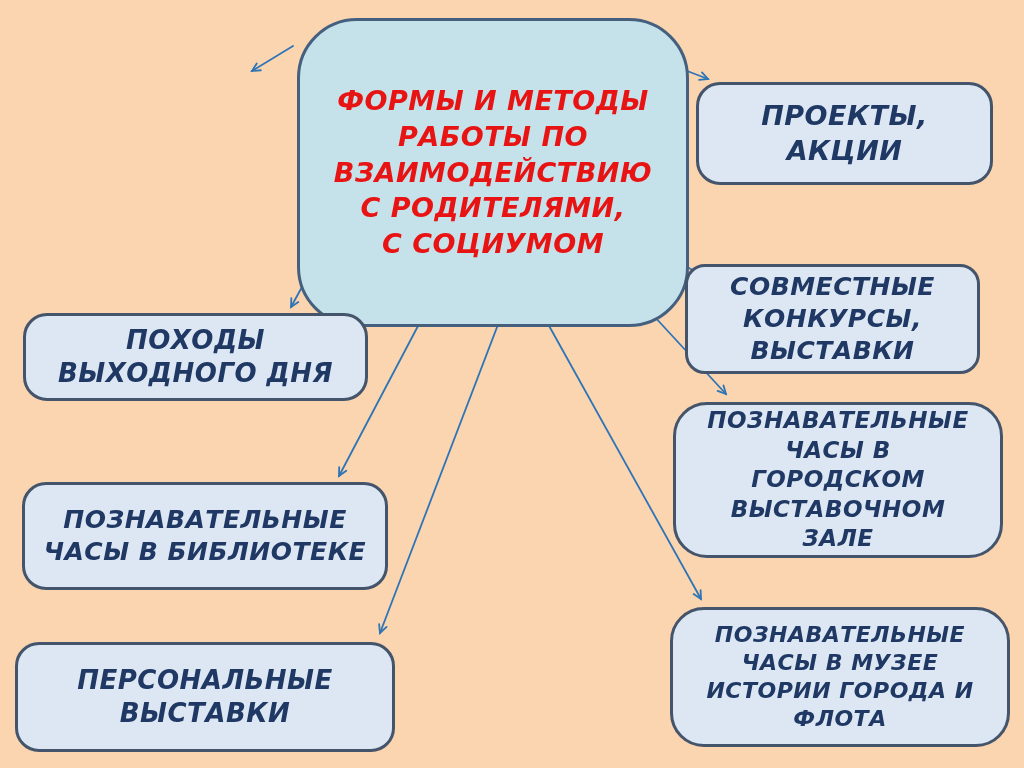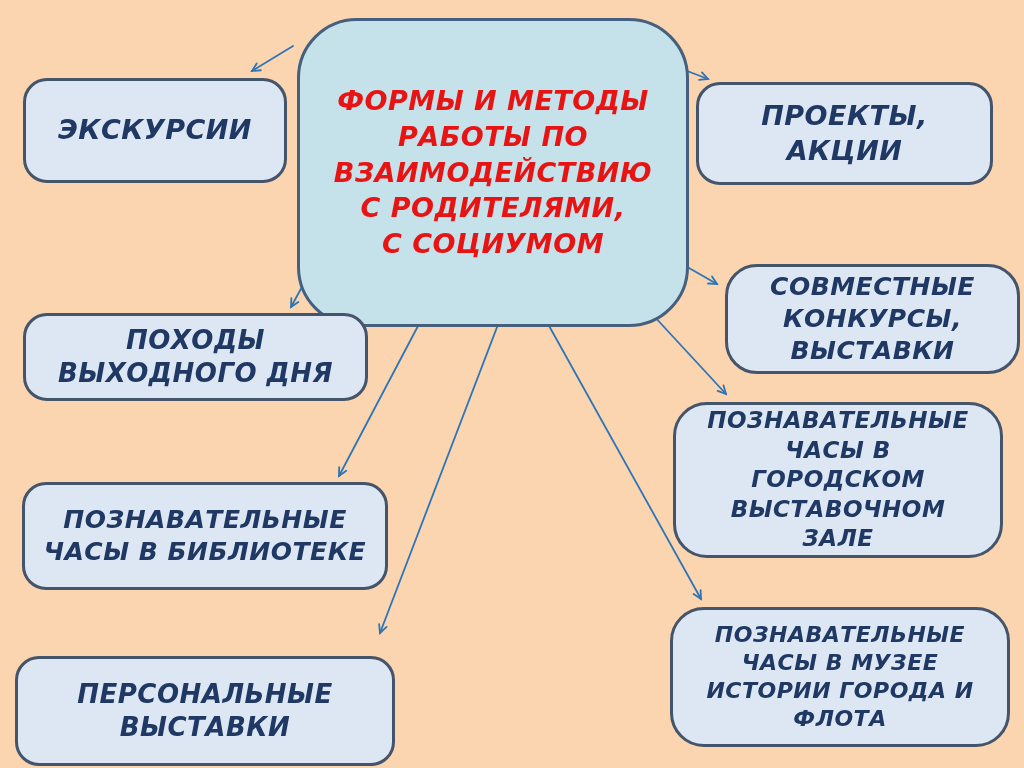--- a/index.html
+++ b/index.html
@@ -52,22 +52,22 @@
     background: var(--center_fill, #c5e1ea);
     border: 3.5px solid var(--center_border, #44607e);
     color: var(--center_text, #e81414);
     font-size: 27px;
     line-height: 1.33;
   }
   .node-excursions { left: 23px;  top: 78px;  width: 264px; height: 105px; border-radius: 24px; font-size: 27px; }
   .node-projects   { left: 696px; top: 82px;  width: 297px; height: 103px; border-radius: 24px; font-size: 27px; }
   .node-hikes      { left: 23px;  top: 313px; width: 345px; height: 88px; border-radius: 24px; font-size: 26px; }
   .node-library    { left: 22px;  top: 482px; width: 366px; height: 108px; border-radius: 24px; font-size: 25px; }
-  .node-personal   { left: 15px;  top: 642px; width: 380px; height: 110px; border-radius: 24px; font-size: 26px; margin-top: 14px; }
-  .node-contests   { left: 725px; top: 264px; width: 295px; height: 110px; border-radius: 32px; font-size: 25px; }
+  .node-personal   { left: 15px;  top: 642px; width: 380px; height: 110px; border-radius: 24px; font-size: 26px; }
+  .node-contests   { left: 685px; top: 264px; width: 295px; height: 110px; border-radius: 20px; font-size: 25px; }
   .node-hall       { left: 673px; top: 402px; width: 330px; height: 156px; border-radius: 34px; font-size: 23px; }
   .node-museum     { left: 670px; top: 607px; width: 340px; height: 140px; border-radius: 34px; font-size: 22px; }
 </style>
 </head>
 <body>
 
 <div class="slide">
 
   <svg class="connectors" viewBox="0 0 1024 768" xmlns="http://www.w3.org/2000/svg">
     <defs>
@@ -86,23 +86,20 @@
   </svg>
 
   <div class="node node-center">
     <span>ФОРМЫ И МЕТОДЫ
 РАБОТЫ ПО
 ВЗАИМОДЕЙСТВИЮ
 С РОДИТЕЛЯМИ,
 С СОЦИУМОМ</span>
   </div>
 
-  <div class="node node-excursions">
-    <span>ЭКСКУРСИИ</span>
-  </div>
 
   <div class="node node-projects">
     <span>ПРОЕКТЫ,
 АКЦИИ</span>
   </div>
 
   <div class="node node-hikes">
     <span>ПОХОДЫ
 ВЫХОДНОГО ДНЯ</span>
   </div>

